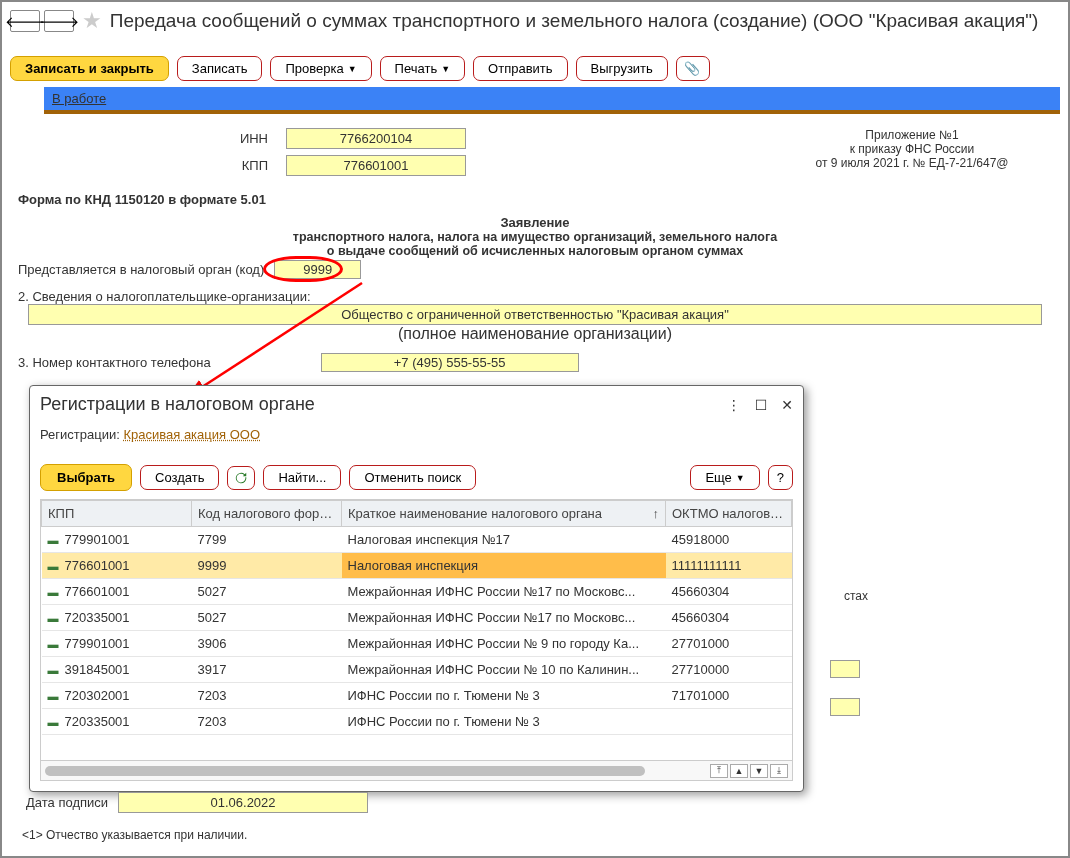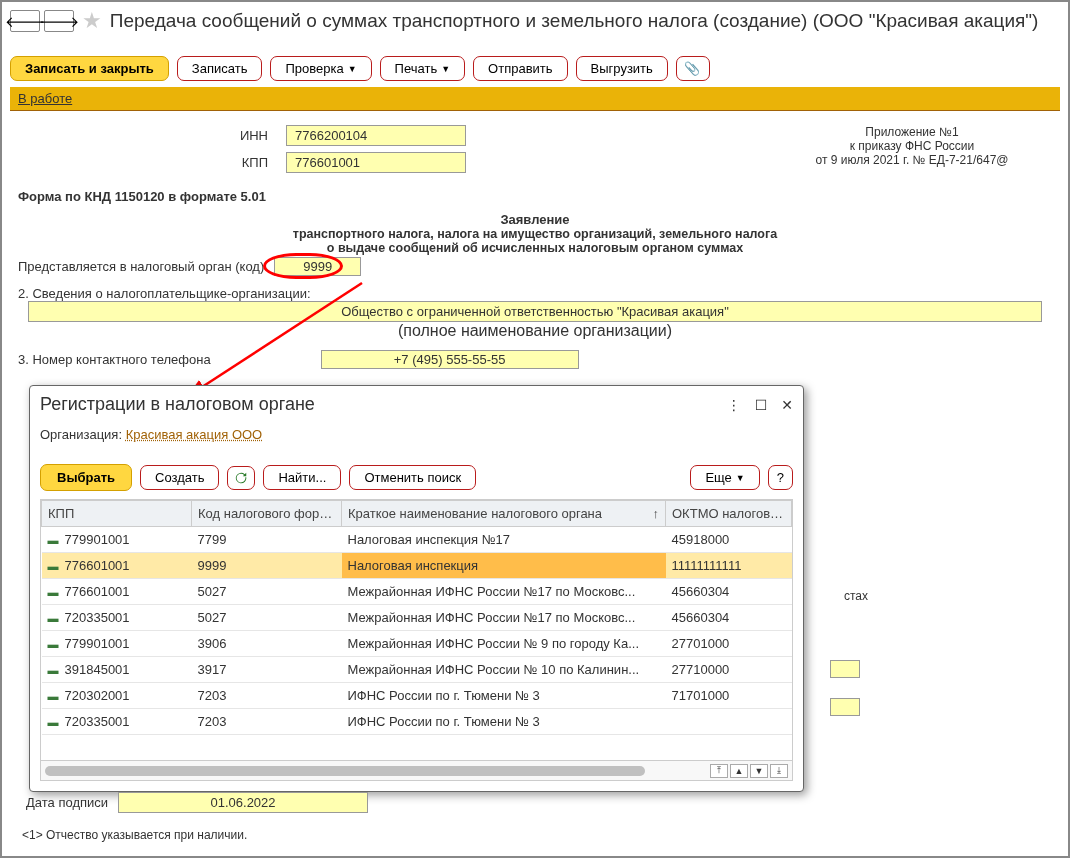--- a/index.html
+++ b/index.html
@@ -5,29 +5,29 @@
   * { box-sizing: border-box; margin: 0; padding: 0; }
   body { font-family: Arial, sans-serif; font-size: 13px; color: #333; background: #fff; width: 1070px; height: 858px; position: relative; border: 2px solid #888; padding: 6px 8px 0 8px; }
   .titlebar { display: flex; align-items: center; gap: 4px; padding-bottom: 4px; }
   .nav-btn { border: 1px solid #888; background: #fff; width: 30px; height: 22px; display: inline-flex; align-items: center; justify-content: center; border-radius: 2px; cursor: pointer; font-size: 15px; }
   .star { color: #ccc; font-size: 22px; padding: 0 4px; }
   .win-title { font-size: 19px; color: #333; white-space: nowrap; }
   .toolbar { display: flex; align-items: center; gap: 8px; padding: 6px 0; }
   .btn { border: 1px solid #b91c1c; background: #fff; padding: 4px 14px; border-radius: 7px; cursor: pointer; font-size: 13px; display: inline-flex; align-items: center; gap: 4px; margin-top: 12px; }
   .btn.primary { background: #ffd740; border-color: #d4a000; font-weight: bold; }
   .btn.primary2 { background: #ffd740; border-color: #d4a000; font-weight: bold; padding: 5px 16px; }
-  .tab-row { background: #eab308; border-bottom: 1px solid #a16207; padding: 4px 8px; }
+  .tab-row { background: #3b82f6; border-bottom: 4px solid #a16207; padding: 4px 8px; margin-left: 34px; }
   .tab-link { text-decoration: underline; color: #333; }
   .form-area { padding: 14px 8px 0 8px; position: relative; }
   .two-col-top { display: flex; }
   .left-block { flex: 1; }
   .right-block { width: 280px; font-size: 12px; text-align: center; color: #333; }
   .field-row { display: flex; align-items: center; margin-bottom: 6px; }
   .field-label { width: 268px; text-align: right; padding-right: 18px; }
-  .field-input { background: #ffffb0; border: 1px solid #999; padding: 2px 8px; text-align: left; width: 180px; }
+  .field-input { background: #ffffb0; border: 1px solid #999; padding: 2px 8px; text-align: center; width: 180px; }
   .form-caption { font-weight: bold; font-size: 13px; padding: 10px 0 4px 0; }
   .center-heading { text-align: center; font-weight: bold; padding-top: 4px; }
   .center-sub { text-align: center; font-weight: bold; font-size: 12.5px; }
   .inline-field { display: flex; align-items: center; gap: 10px; margin: 3px 0; }
   .code-box { background: #ffffb0; border: 1px solid #999; padding: 1px 28px; text-align: center; position: relative; }
   .wide-field { background: #ffffb0; border: 1px solid #999; padding: 2px 4px; text-align: center; margin-left: 10px; margin-right: 10px; }
   .small-caption { text-align: center; font-size: 16px; }
   .phone-box { background: #ffffb0; border: 1px solid #999; width: 258px; text-align: center; padding: 1px 0; }
   .circled { position: absolute; border: 3px solid red; border-radius: 50%/60%; width: 80px; height: 26px; top: -5px; left: -12px; pointer-events: none; }
   .arrow-svg { position: absolute; top: 275px; left: 185px; pointer-events: none; }
@@ -151,21 +151,21 @@
   <div class="popup-titlebar">
     <span class="popup-title">Регистрации в налоговом органе</span>
     <div class="popup-ctrls">
       <span>⋮</span>
       <span>☐</span>
       <span>✕</span>
     </div>
   </div>
   <div class="popup-body">
     <div class="org-row">
-      <span>Организация:</span>
+      <span>Регистрации:</span>
       <a class="org-link">Красивая акация ООО</a>
     </div>
     <div class="popup-toolbar">
       <button class="btn primary2">Выбрать</button>
       <button class="btn">Создать</button>
       <button class="btn" style="padding:4px 6px;">
         <svg class="icon-refresh" viewBox="0 0 16 16">
             <path d="M8 3a5 5 0 1 0 4.9 4H14a6 6 0 1 1-1.8-3.3L14 2v4h-4l1.5-1.5A5 5 0 0 0 8 3z" fill="#2a7b2a"></path>
           </svg>
       </button>

